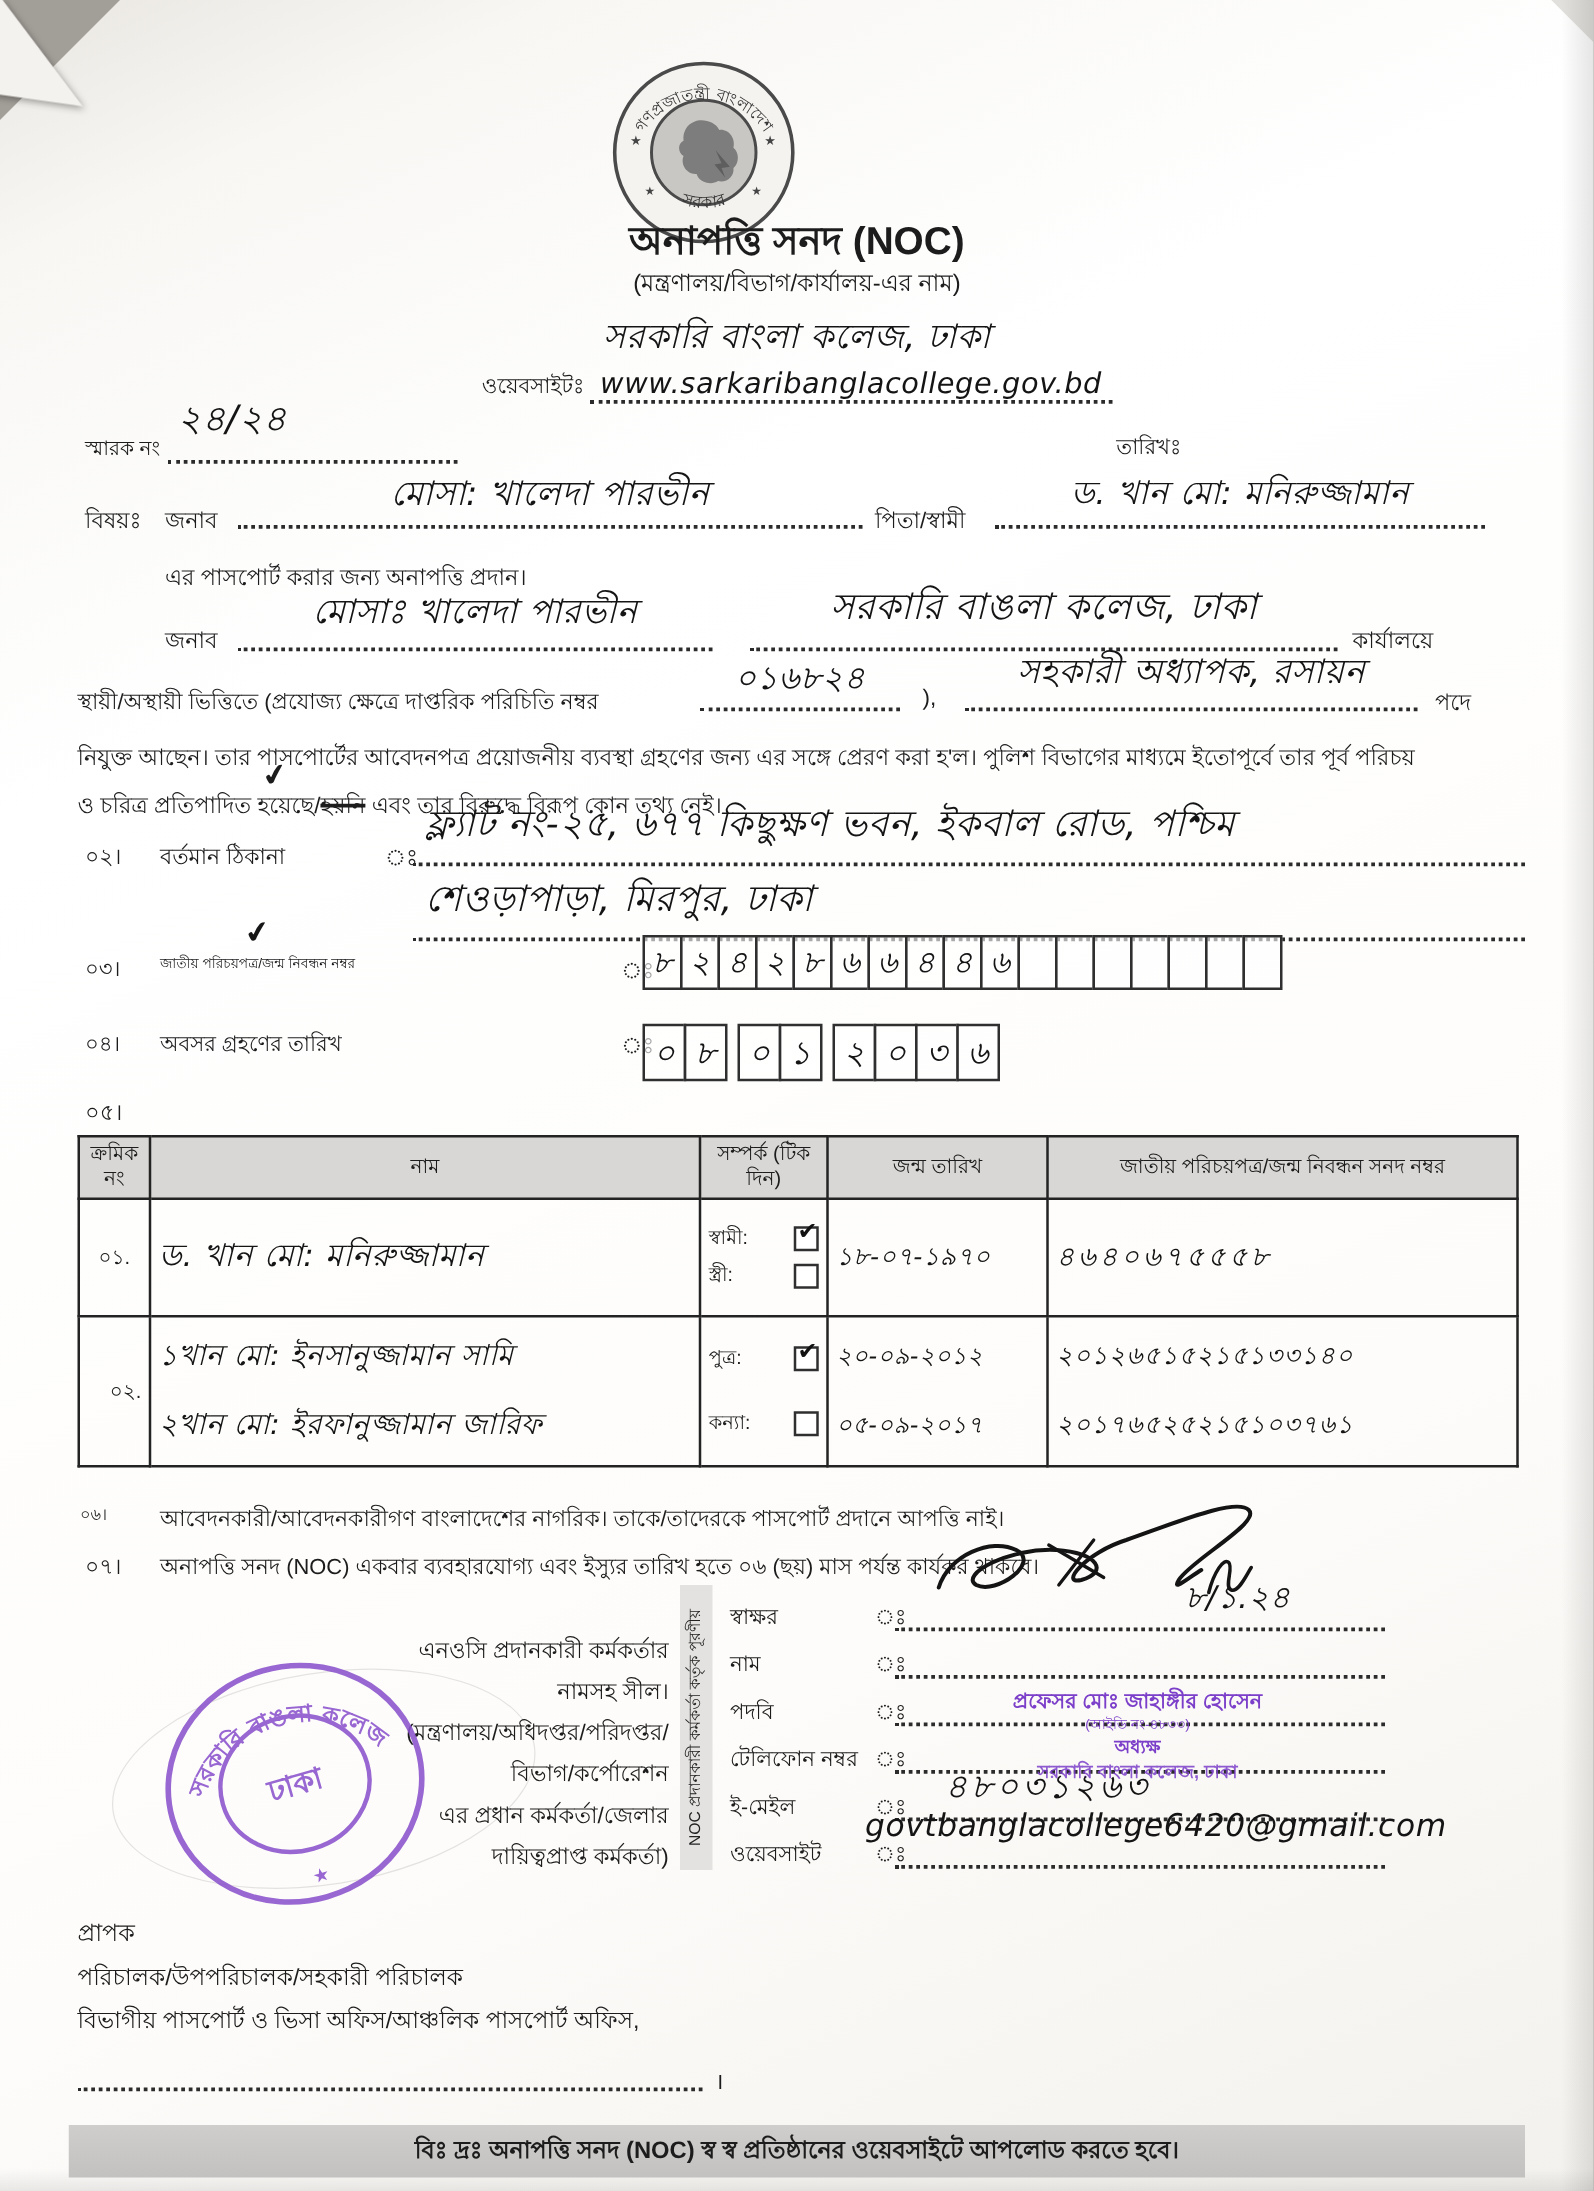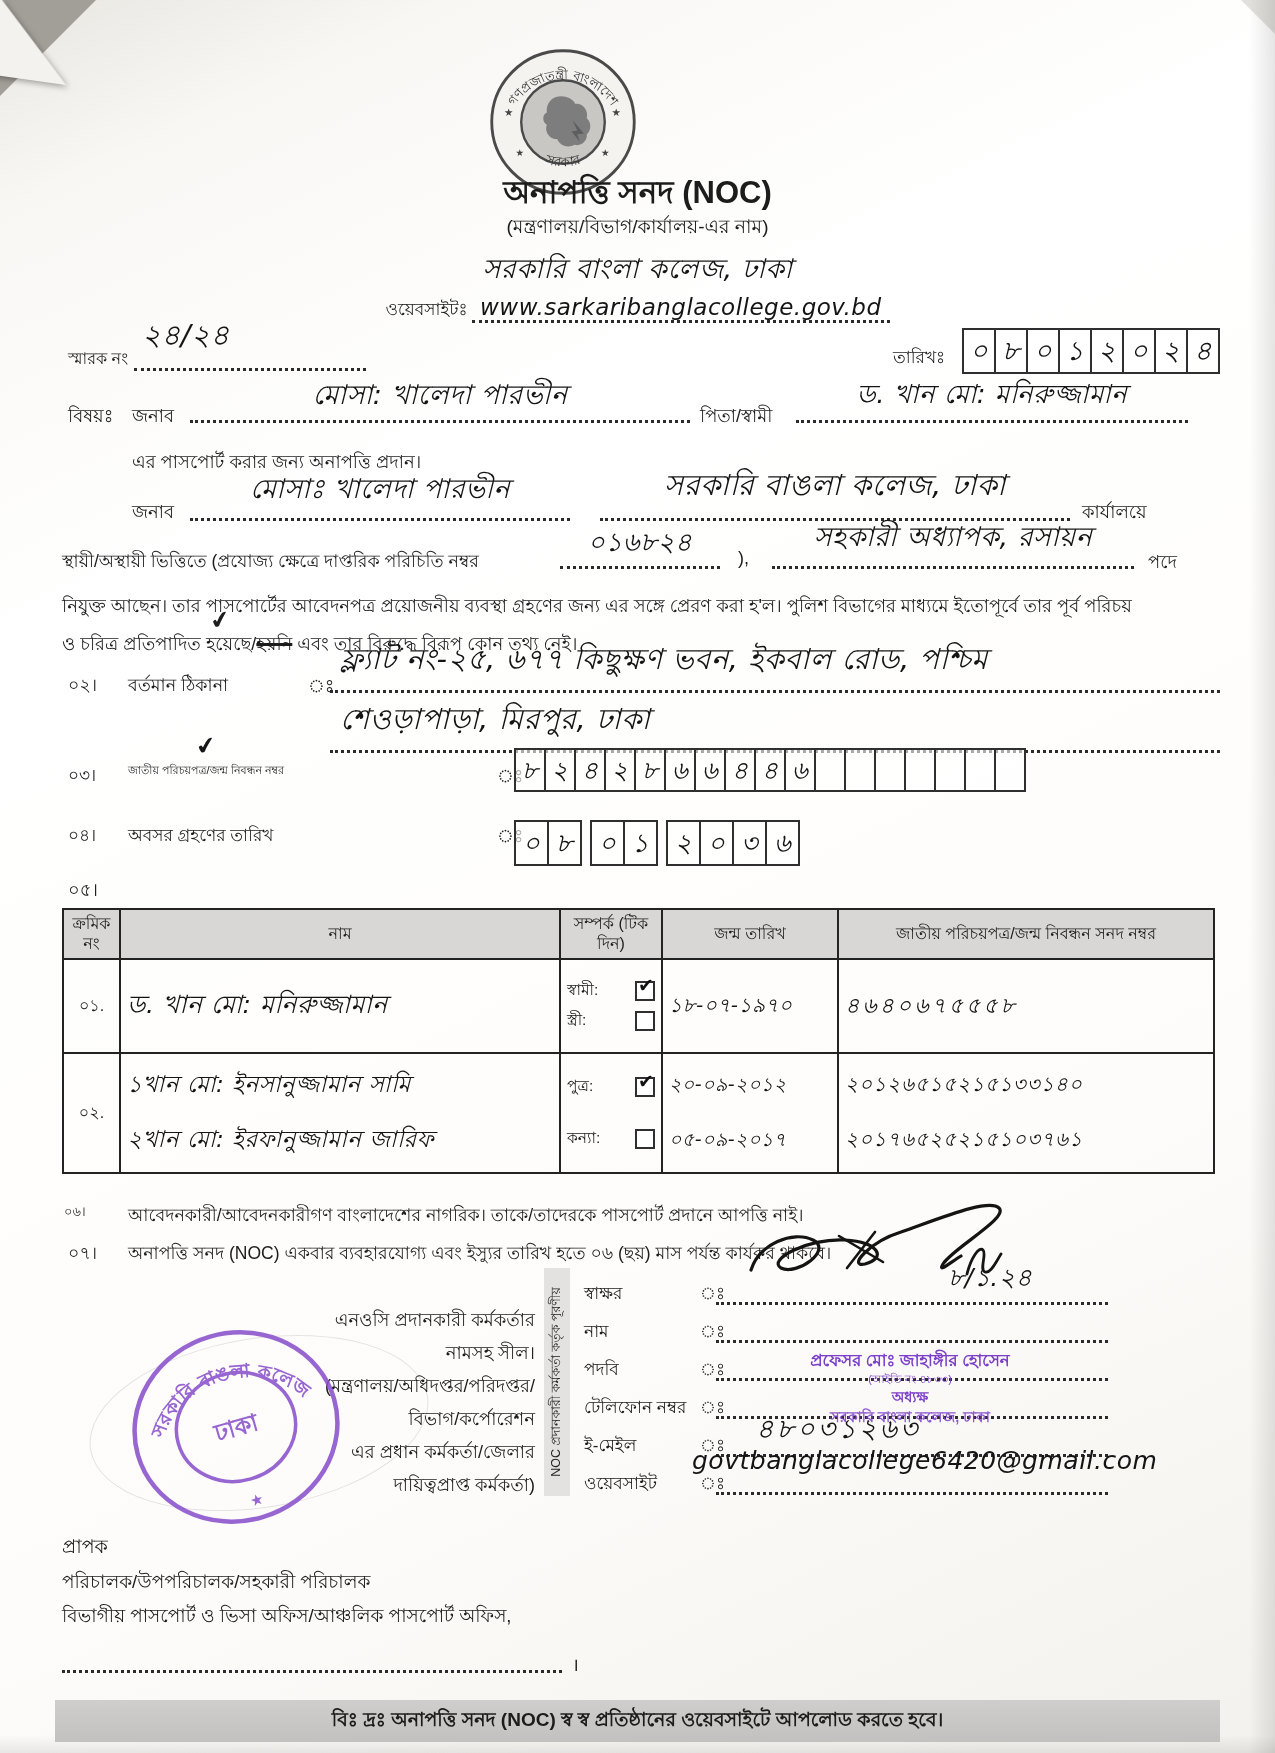--- a/index.html
+++ b/index.html
@@ -107,30 +107,20 @@
   <div class="abs" style="left:0;top:294px;width:1275px;text-align:center;">
     <span class="printed" style="font-size:17px;">ওয়েবসাইটঃ</span>
     <span class="hw dotline" style="font-size:23px;padding:0 8px;">www.sarkaribanglacollege.gov.bd</span>
   </div>
 
   <div class="abs hw" style="left:142px;top:312px;font-size:29px;">২৪/২৪</div>
   <div class="abs printed" style="left:68px;top:346px;font-size:16px;">স্মারক নং</div>
   <div class="dotonly" style="left:134px;top:346px;width:232px;height:22px;"></div>
 
   <div class="abs printed" style="left:893px;top:344px;font-size:17px;">তারিখঃ</div>
-  <div class="abs boxrow" style="left:962px;top:328px;">
-    <span class="box" style="width:34px;height:46px;font-size:27px;line-height:42px;"><span class="hw">০</span></span>
-    <span class="box" style="width:34px;height:46px;font-size:27px;line-height:42px;"><span class="hw">৮</span></span>
-    <span class="box" style="width:34px;height:46px;font-size:27px;line-height:42px;"><span class="hw">০</span></span>
-    <span class="box" style="width:34px;height:46px;font-size:27px;line-height:42px;"><span class="hw">১</span></span>
-    <span class="box" style="width:34px;height:46px;font-size:27px;line-height:42px;"><span class="hw">২</span></span>
-    <span class="box" style="width:34px;height:46px;font-size:27px;line-height:42px;"><span class="hw">০</span></span>
-    <span class="box" style="width:34px;height:46px;font-size:27px;line-height:42px;"><span class="hw">২</span></span>
-    <span class="box" style="width:34px;height:46px;font-size:27px;line-height:42px;"><span class="hw">৪</span></span>
-  </div>
 
   <div class="abs printed" style="left:68px;top:402px;font-size:18px;">বিষয়ঃ</div>
   <div class="abs printed" style="left:132px;top:402px;font-size:18px;">জনাব</div>
   <div class="hwfield dotline" style="left:190px;top:374px;width:500px;font-size:27px;height:46px;"><span class="hw">মোসা: খালেদা পারভীন</span></div>
   <div class="abs printed" style="left:700px;top:402px;font-size:18px;">পিতা/স্বামী</div>
   <div class="hwfield dotline" style="left:796px;top:374px;width:392px;font-size:26px;height:46px;"><span class="hw">ড. খান মো: মনিরুজ্জামান</span></div>
   <div class="abs printed" style="left:132px;top:448px;font-size:18px;">এর পাসপোর্ট করার জন্য অনাপত্তি প্রদান।</div>
 
   <div class="abs printed" style="left:132px;top:498px;font-size:18px;">জনাব</div>
   <div class="hwfield dotline" style="left:190px;top:468px;width:380px;font-size:27px;height:50px;"><span class="hw">মোসাঃ খালেদা পারভীন</span></div>
@@ -231,21 +221,21 @@
         </div>
         <div class="relrow">
           <span>স্ত্রী:</span>
           <span class="cb"></span>
         </div>
       </td>
       <td><span class="hw" style="font-size:20px;">১৮-০৭-১৯৭০</span></td>
       <td><span class="hw" style="font-size:22px;letter-spacing:3px;">৪৬৪০৬৭৫৫৫৮</span></td>
     </tr>
     <tr style="height:120px;">
-      <td style="text-align:center;font-size:16px;">০২.</td>
+      <td style="text-align:right;font-size:16px;">০২.</td>
       <td>
         <div class="twoline" style="height:110px;">
           <span class="hw" style="font-size:23px;">১খান মো: ইনসানুজ্জামান সামি</span>
           <span class="hw" style="font-size:23px;">২খান মো: ইরফানুজ্জামান জারিফ</span>
         </div>
       </td>
       <td style="padding:2px 4px;">
         <div class="relrow" style="margin-bottom:22px;">
           <span>পুত্র:</span>
           <span class="cb">

